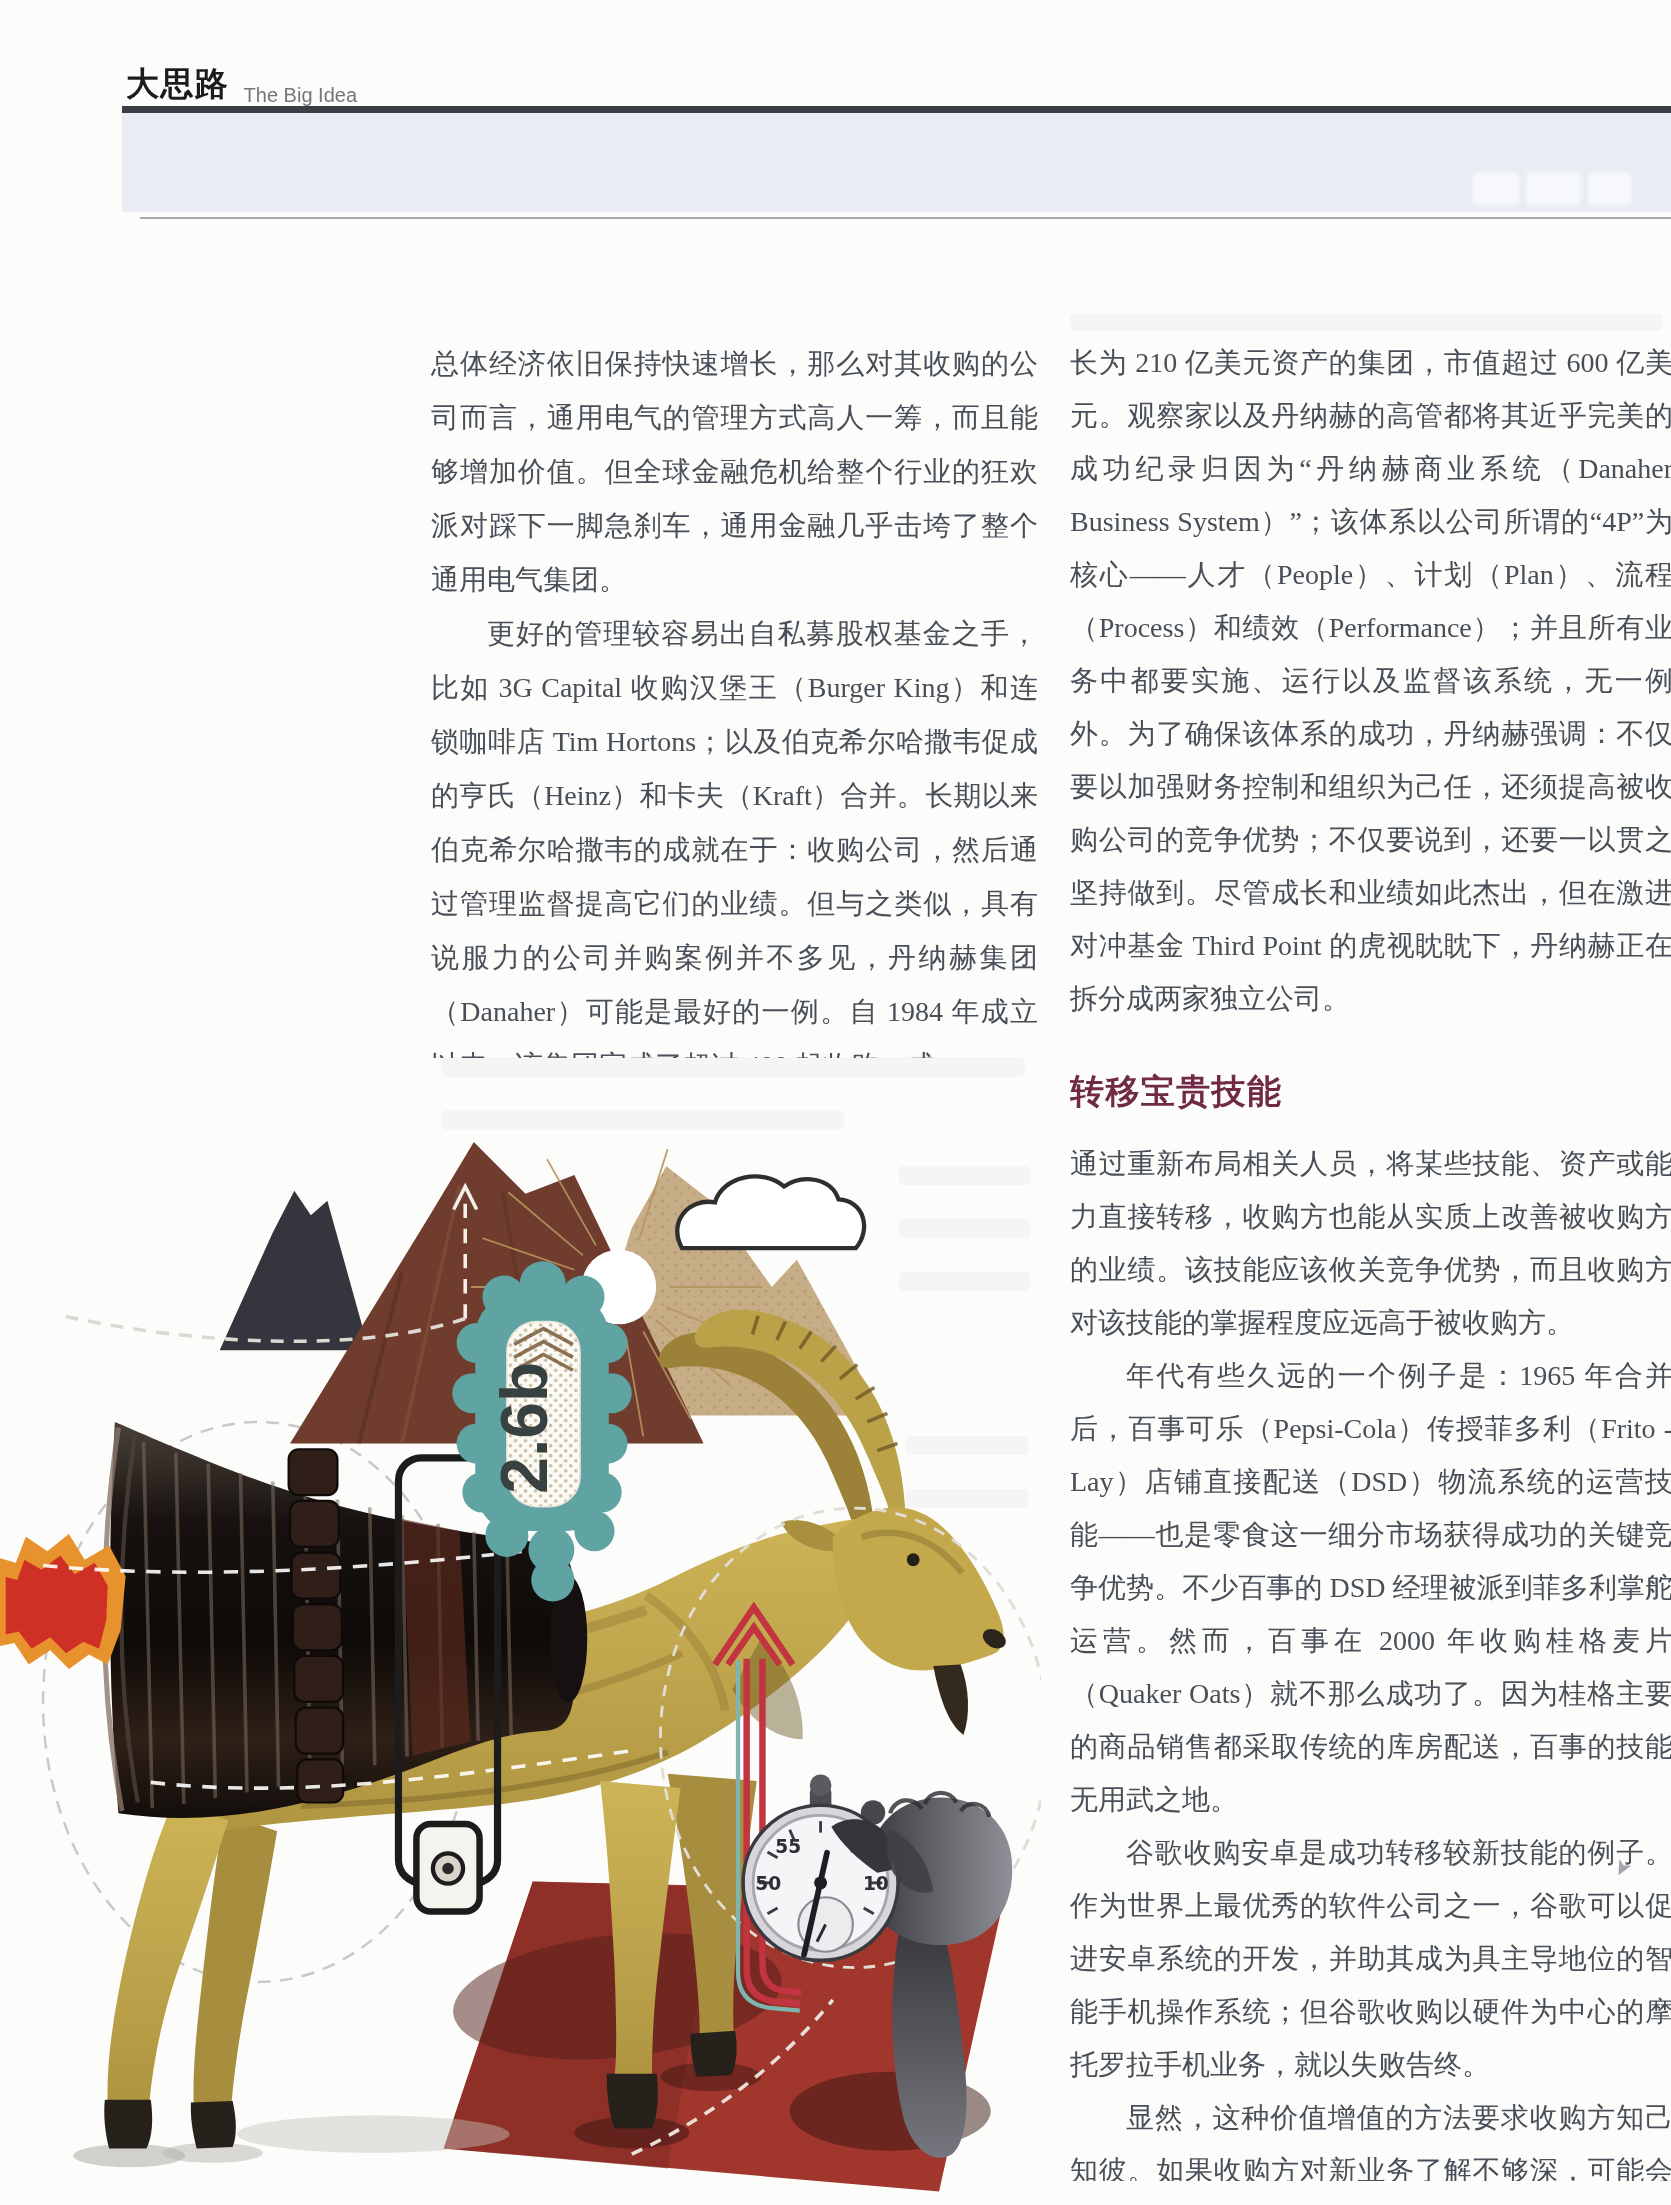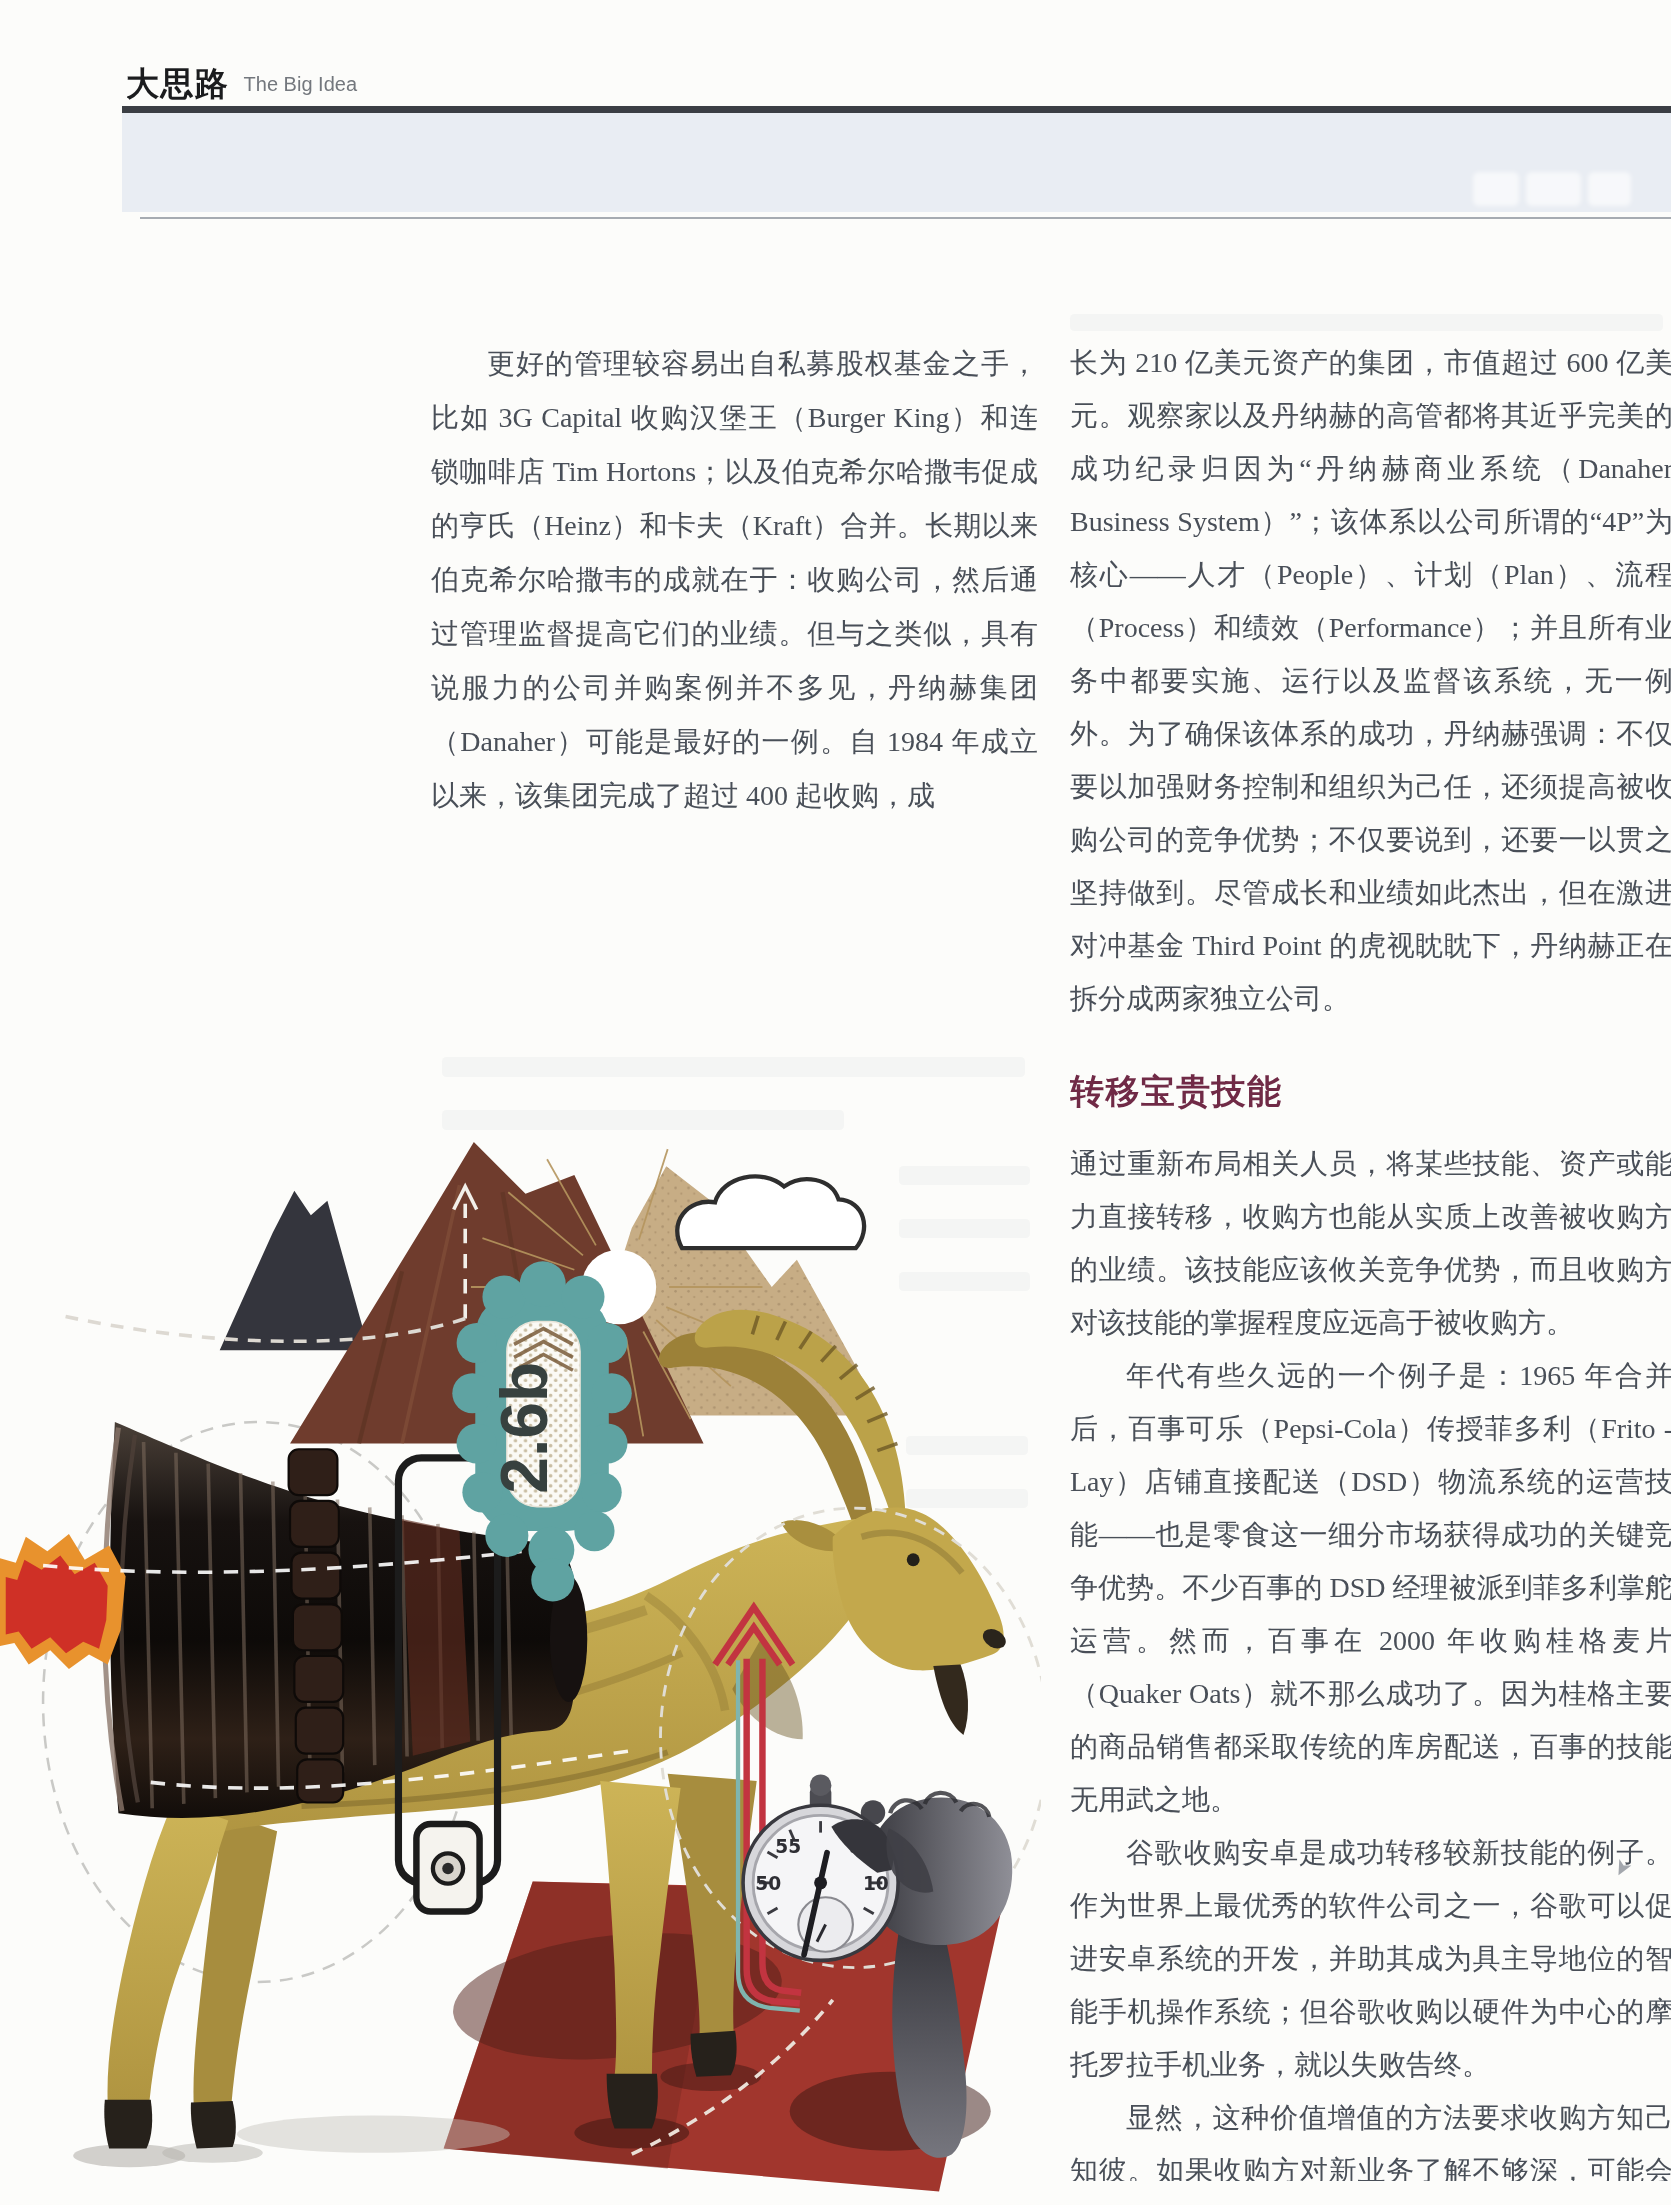--- a/index.html
+++ b/index.html
@@ -1,19 +1,19 @@
 <!DOCTYPE html>
 <html lang="zh" style="font-size:11.5px"><head>
 <meta charset="utf-8">
 <style>
   html,body{margin:0;padding:0;}
   .page{position:relative;width:1671px;height:2205px;background:#fcfcfa;overflow:hidden;
         font-family:"Liberation Serif","DejaVu Serif",serif;color:#494f58;}
   
-  .hdr{position:absolute;left:126px;top:62px;display:flex;align-items:center;gap:14.4px;
+  .hdr{position:absolute;left:126px;top:62px;display:flex;align-items:flex-end;gap:14.4px;
        font-family:"Liberation Sans","DejaVu Sans",sans-serif;}
   .hdr .cn{font-size:33px;font-weight:700;color:#1b1c1e;letter-spacing:1.4px;}
   .hdr .en{font-size:20px;color:#73777d;}
   .rule{position:absolute;left:122px;right:0;top:106px;height:6.5px;background:#3b3e44;}
   .band{position:absolute;left:122px;right:0;top:113px;height:99px;background:#e9edf3;}
   .thinline{position:absolute;left:140px;right:0;top:217px;height:2.2px;background:#969ca3;opacity:.85;}
   .bandghost{position:absolute;background:rgba(255,255,255,.62);border-radius:5.7px;filter:blur(2.2px);}
   
   .col{position:absolute;font-size:28px;line-height:54px;text-align:justify;color:#494f58;}
   .col p{margin:0;}
@@ -48,20 +48,21 @@
   <div class="ghost" style="left:442px;top:1057px;width:583px;height:20px;"></div>
   <div class="ghost" style="left:442px;top:1110px;width:402px;height:20px;"></div>
   <div class="ghost" style="left:899px;top:1166px;width:131px;height:18.7px;"></div>
   <div class="ghost" style="left:899px;top:1219px;width:131px;height:18.7px;"></div>
   <div class="ghost" style="left:899px;top:1272px;width:131px;height:18.7px;"></div>
   <div class="ghost" style="left:906px;top:1436px;width:122px;height:18.7px;"></div>
   <div class="ghost" style="left:906px;top:1489px;width:122px;height:18.7px;"></div>
   <div class="ghost" style="left:1070px;top:314px;width:593px;height:17px;"></div>
 
   <div class="col" id="leftcol">
+    <p>总体经济依旧保持快速增长，那么对其收购的公司而言，通用电气的管理方式高人一筹，而且能够增加价值。但全球金融危机给整个行业的狂欢派对踩下一脚急刹车，通用金融几乎击垮了整个通用电气集团。</p>
     <p class="ind">更好的管理较容易出自私募股权基金之手，比如 3G Capital 收购汉堡王（Burger King）和连锁咖啡店 Tim Hortons；以及伯克希尔哈撒韦促成的亨氏（Heinz）和卡夫（Kraft）合并。长期以来伯克希尔哈撒韦的成就在于：收购公司，然后通过管理监督提高它们的业绩。但与之类似，具有说服力的公司并购案例并不多见，丹纳赫集团（Danaher）可能是最好的一例。自 1984 年成立以来，该集团完成了超过 400 起收购，成</p>
   </div>
 
   <div class="col" id="rightcol">
     <p>长为 210 亿美元资产的集团，市值超过 600 亿美元。观察家以及丹纳赫的高管都将其近乎完美的成功纪录归因为“丹纳赫商业系统（Danaher Business System）”；该体系以公司所谓的“4P”为核心——人才（People）、计划（Plan）、流程（Process）和绩效（Performance）；并且所有业务中都要实施、运行以及监督该系统，无一例外。为了确保该体系的成功，丹纳赫强调：不仅要以加强财务控制和组织为己任，还须提高被收购公司的竞争优势；不仅要说到，还要一以贯之坚持做到。尽管成长和业绩如此杰出，但在激进对冲基金 Third Point 的虎视眈眈下，丹纳赫正在拆分成两家独立公司。</p>
     <h2>转移宝贵技能</h2>
     <p>通过重新布局相关人员，将某些技能、资产或能力直接转移，收购方也能从实质上改善被收购方的业绩。该技能应该攸关竞争优势，而且收购方对该技能的掌握程度应远高于被收购方。</p>
     <p class="ind">年代有些久远的一个例子是：1965 年合并后，百事可乐（Pepsi-Cola）传授菲多利（Frito - Lay）店铺直接配送（DSD）物流系统的运营技能——也是零食这一细分市场获得成功的关键竞争优势。不少百事的 DSD 经理被派到菲多利掌舵运营。然而，百事在 2000 年收购桂格麦片（Quaker Oats）就不那么成功了。因为桂格主要的商品销售都采取传统的库房配送，百事的技能无用武之地。</p>
     <p class="ind">谷歌收购安卓是成功转移较新技能的例子。作为世界上最优秀的软件公司之一，谷歌可以促进安卓系统的开发，并助其成为具主导地位的智能手机操作系统；但谷歌收购以硬件为中心的摩托罗拉手机业务，就以失败告终。</p>
     <p class="ind">显然，这种价值增值的方法要求收购方知己知彼。如果收购方对新业务了解不够深，可能会在技能无用时，误判其具有价值。甚至在技能有价值时，也很难有效进行转移，在被收购方不太欢迎这些技能的时候尤为如此。</p>

